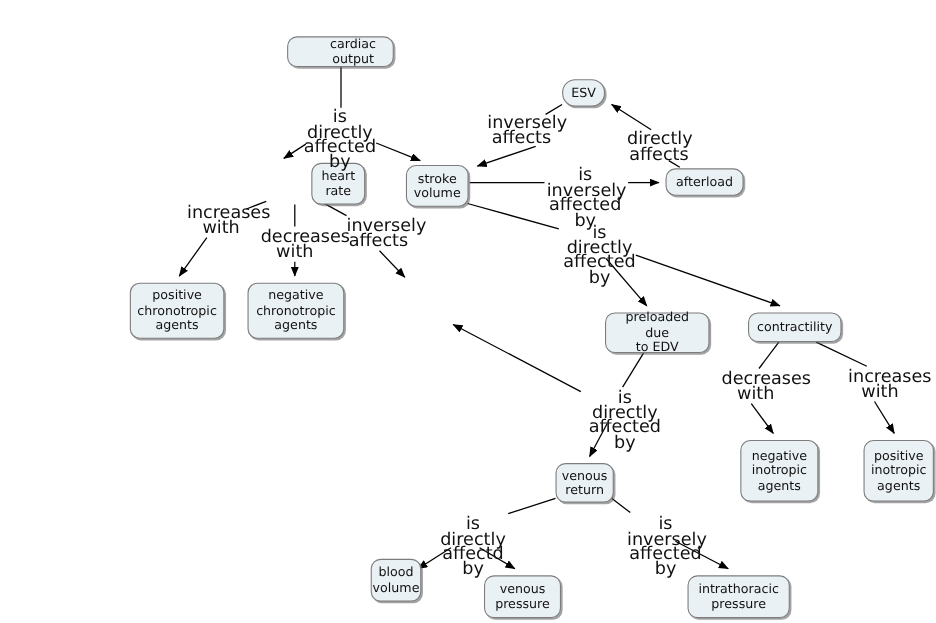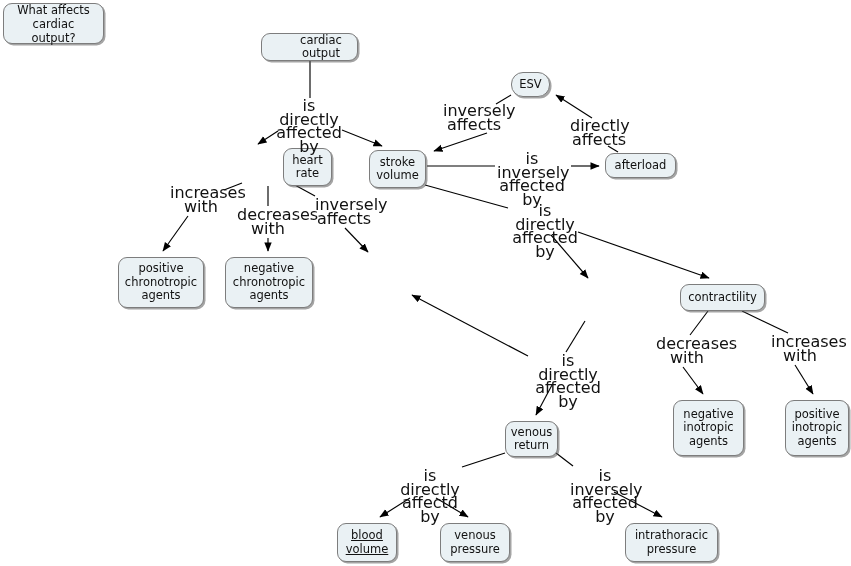--- a/index.html
+++ b/index.html
@@ -113,22 +113,20 @@
 
       <line x1="505" y1="453" x2="462" y2="467"></line>
       <line x1="410" y1="498" x2="380" y2="517" marker-end="url(#arrow)"></line>
       <line x1="436" y1="498" x2="468" y2="517" marker-end="url(#arrow)"></line>
 
       <line x1="556" y1="453" x2="573" y2="466"></line>
       <line x1="614" y1="492" x2="662" y2="517" marker-end="url(#arrow)"></line>
     </g>
   </svg>
 
-  <div class="node question" style="left:3px;  top:3px;   width:101px; height:41px;">What affects
-cardiac output?</div>
 
   <div class="node" style="left:261px; top:33px;  width:97px;  height:28px;padding-left:28px;">cardiac output</div>
 
   <div class="node" style="left:511px; top:72px;  width:39px;  height:25px;border-radius:12px;">ESV</div>
 
   <div class="node" style="left:243px; top:148px; width:49px;  height:38px;margin-left:40px;">heart
 rate</div>
 
   <div class="node" style="left:369px; top:150px; width:57px;  height:38px;">stroke
 volume</div>
@@ -137,35 +135,37 @@
 
   <div class="node" style="left:118px; top:257px; width:86px;  height:51px;">positive
 chronotropic
 agents</div>
 
   <div class="node" style="left:225px; top:257px; width:88px;  height:51px;">negative
 chronotropic
 agents</div>
 
 
+  <div class="node" style="left:550px; top:284px; width:95px;  height:37px;">preloaded due
+to EDV</div>
 
   <div class="node" style="left:680px; top:284px; width:85px;  height:27px;">contractility</div>
 
   <div class="node" style="left:673px; top:400px; width:71px;  height:56px;">negative
 inotropic
 agents</div>
 
   <div class="node" style="left:785px; top:400px; width:64px;  height:56px;">positive
 inotropic
 agents</div>
 
   <div class="node" style="left:505px; top:421px; width:53px;  height:36px;">venous
 return</div>
 
-  <div class="node" style="left:337px; top:523px; width:60px;  height:39px;text-decoration:underline;">blood
+  <div class="node" style="left:337px; top:508px; width:46px;  height:39px;">blood
 volume</div>
 
   <div class="node" style="left:440px; top:523px; width:70px;  height:39px;">venous
 pressure</div>
 
   <div class="node" style="left:625px; top:523px; width:93px;  height:39px;text-align:center;">intrathoracic
 pressure</div>
 
   <div class="edge-label" style="left:275px; top:99px;  width:68px;">is directly
 affected by</div>

